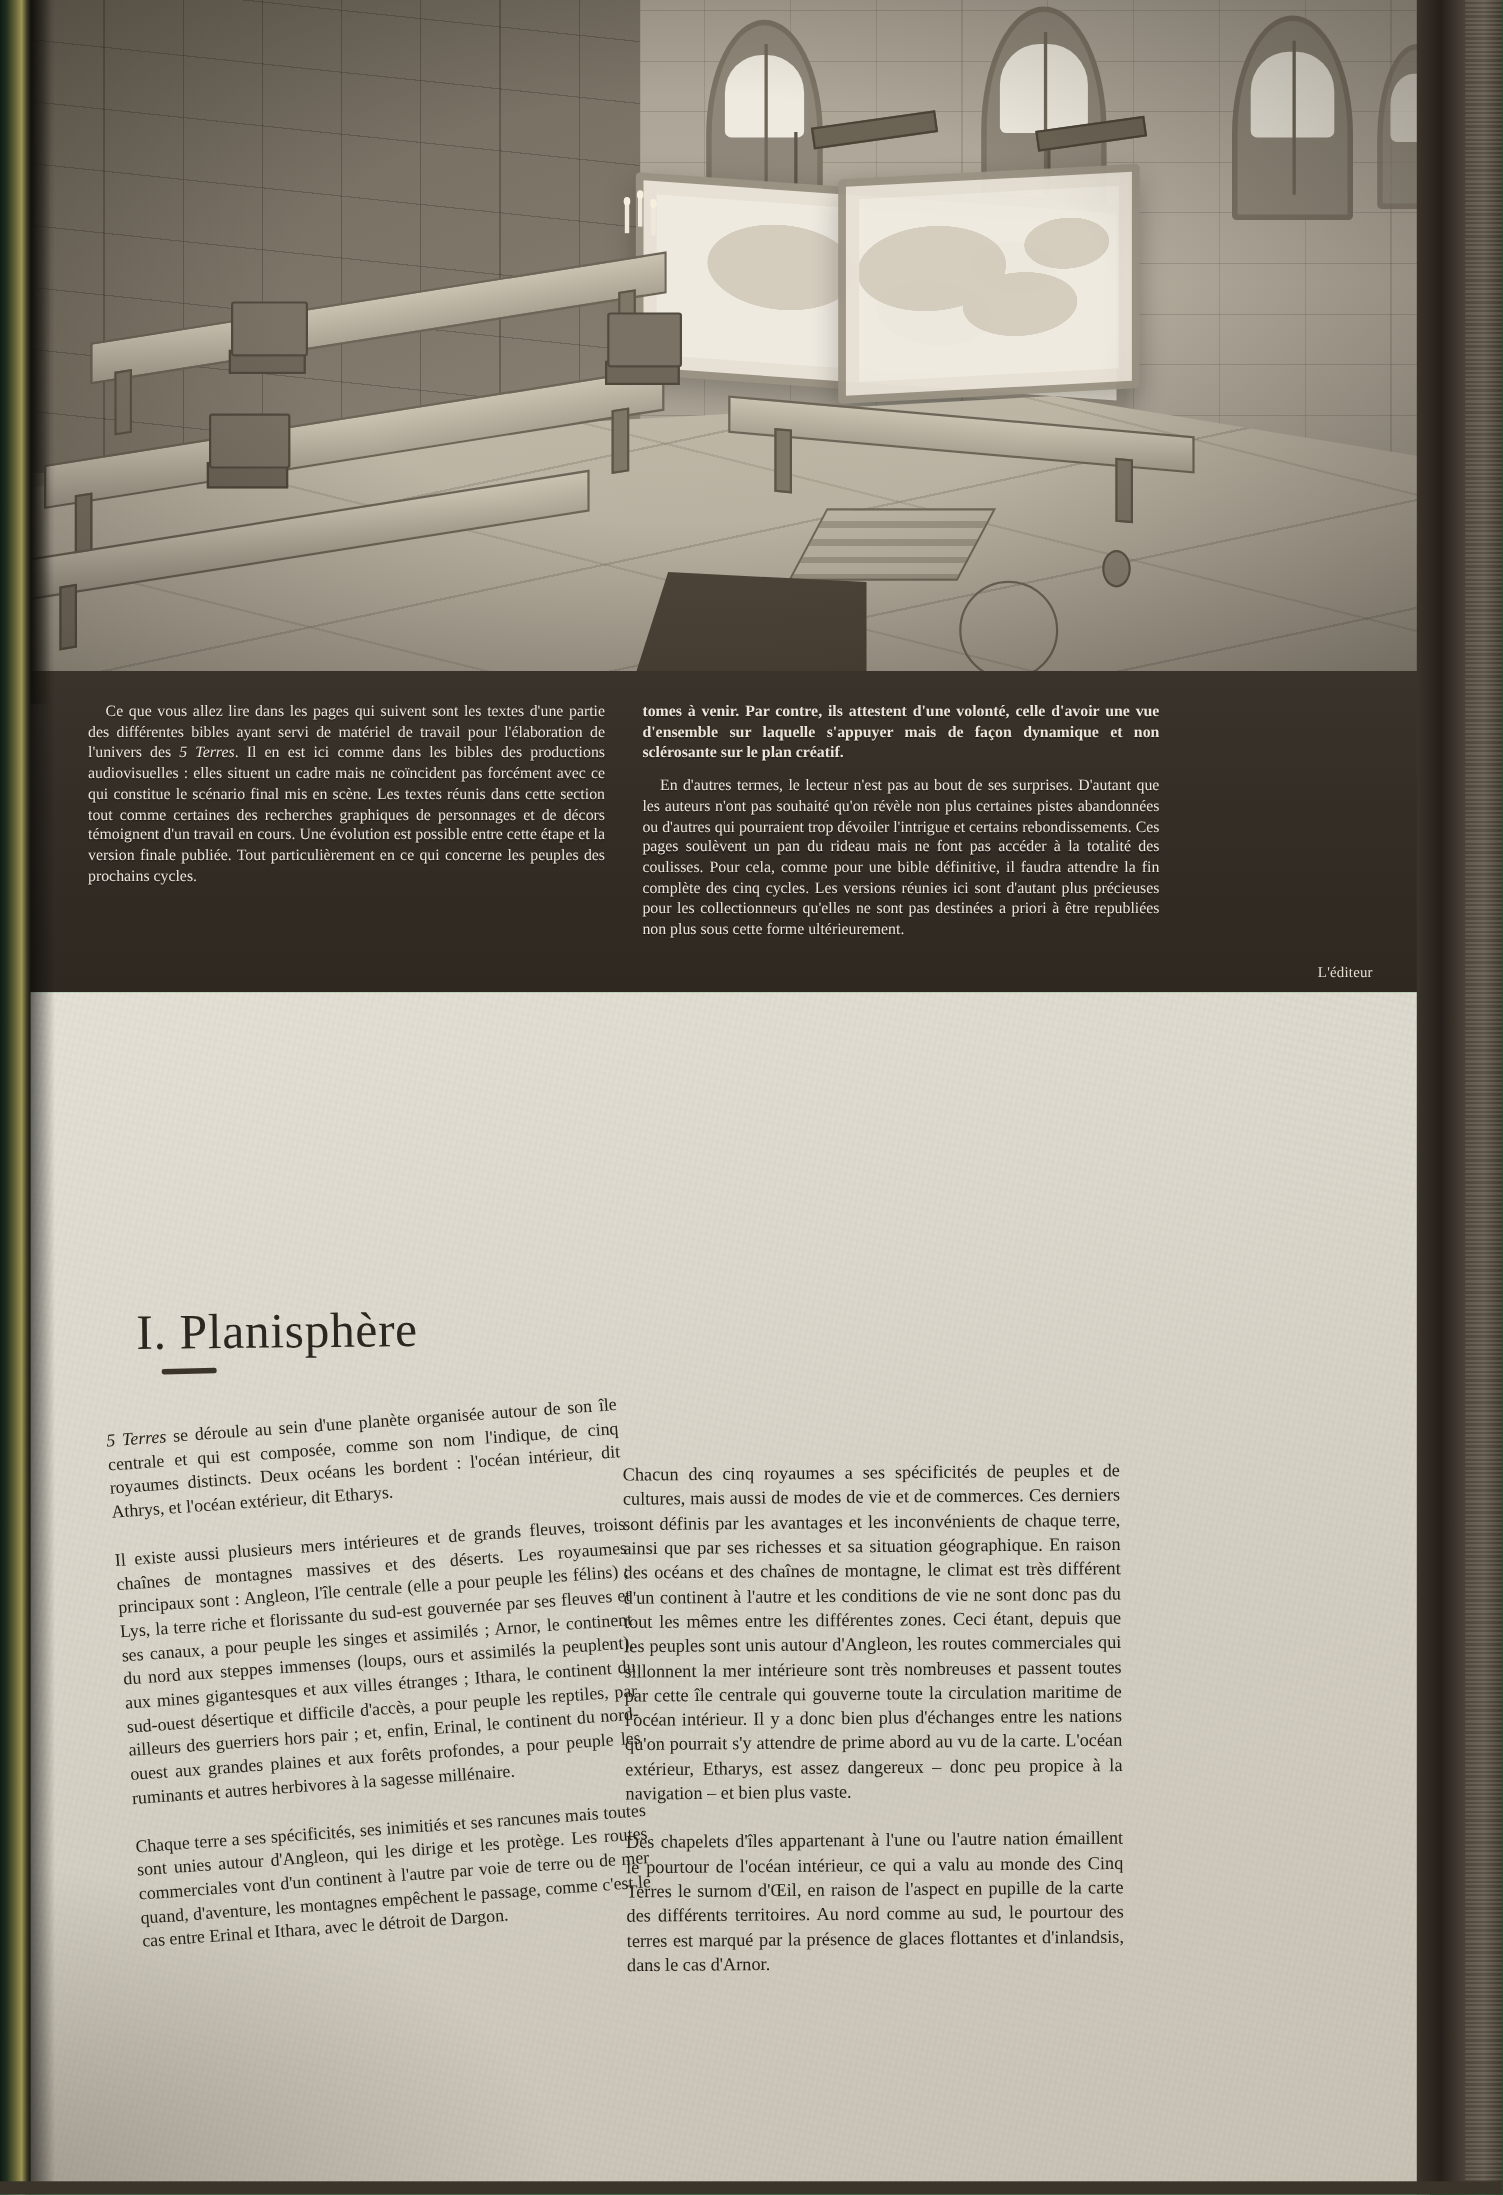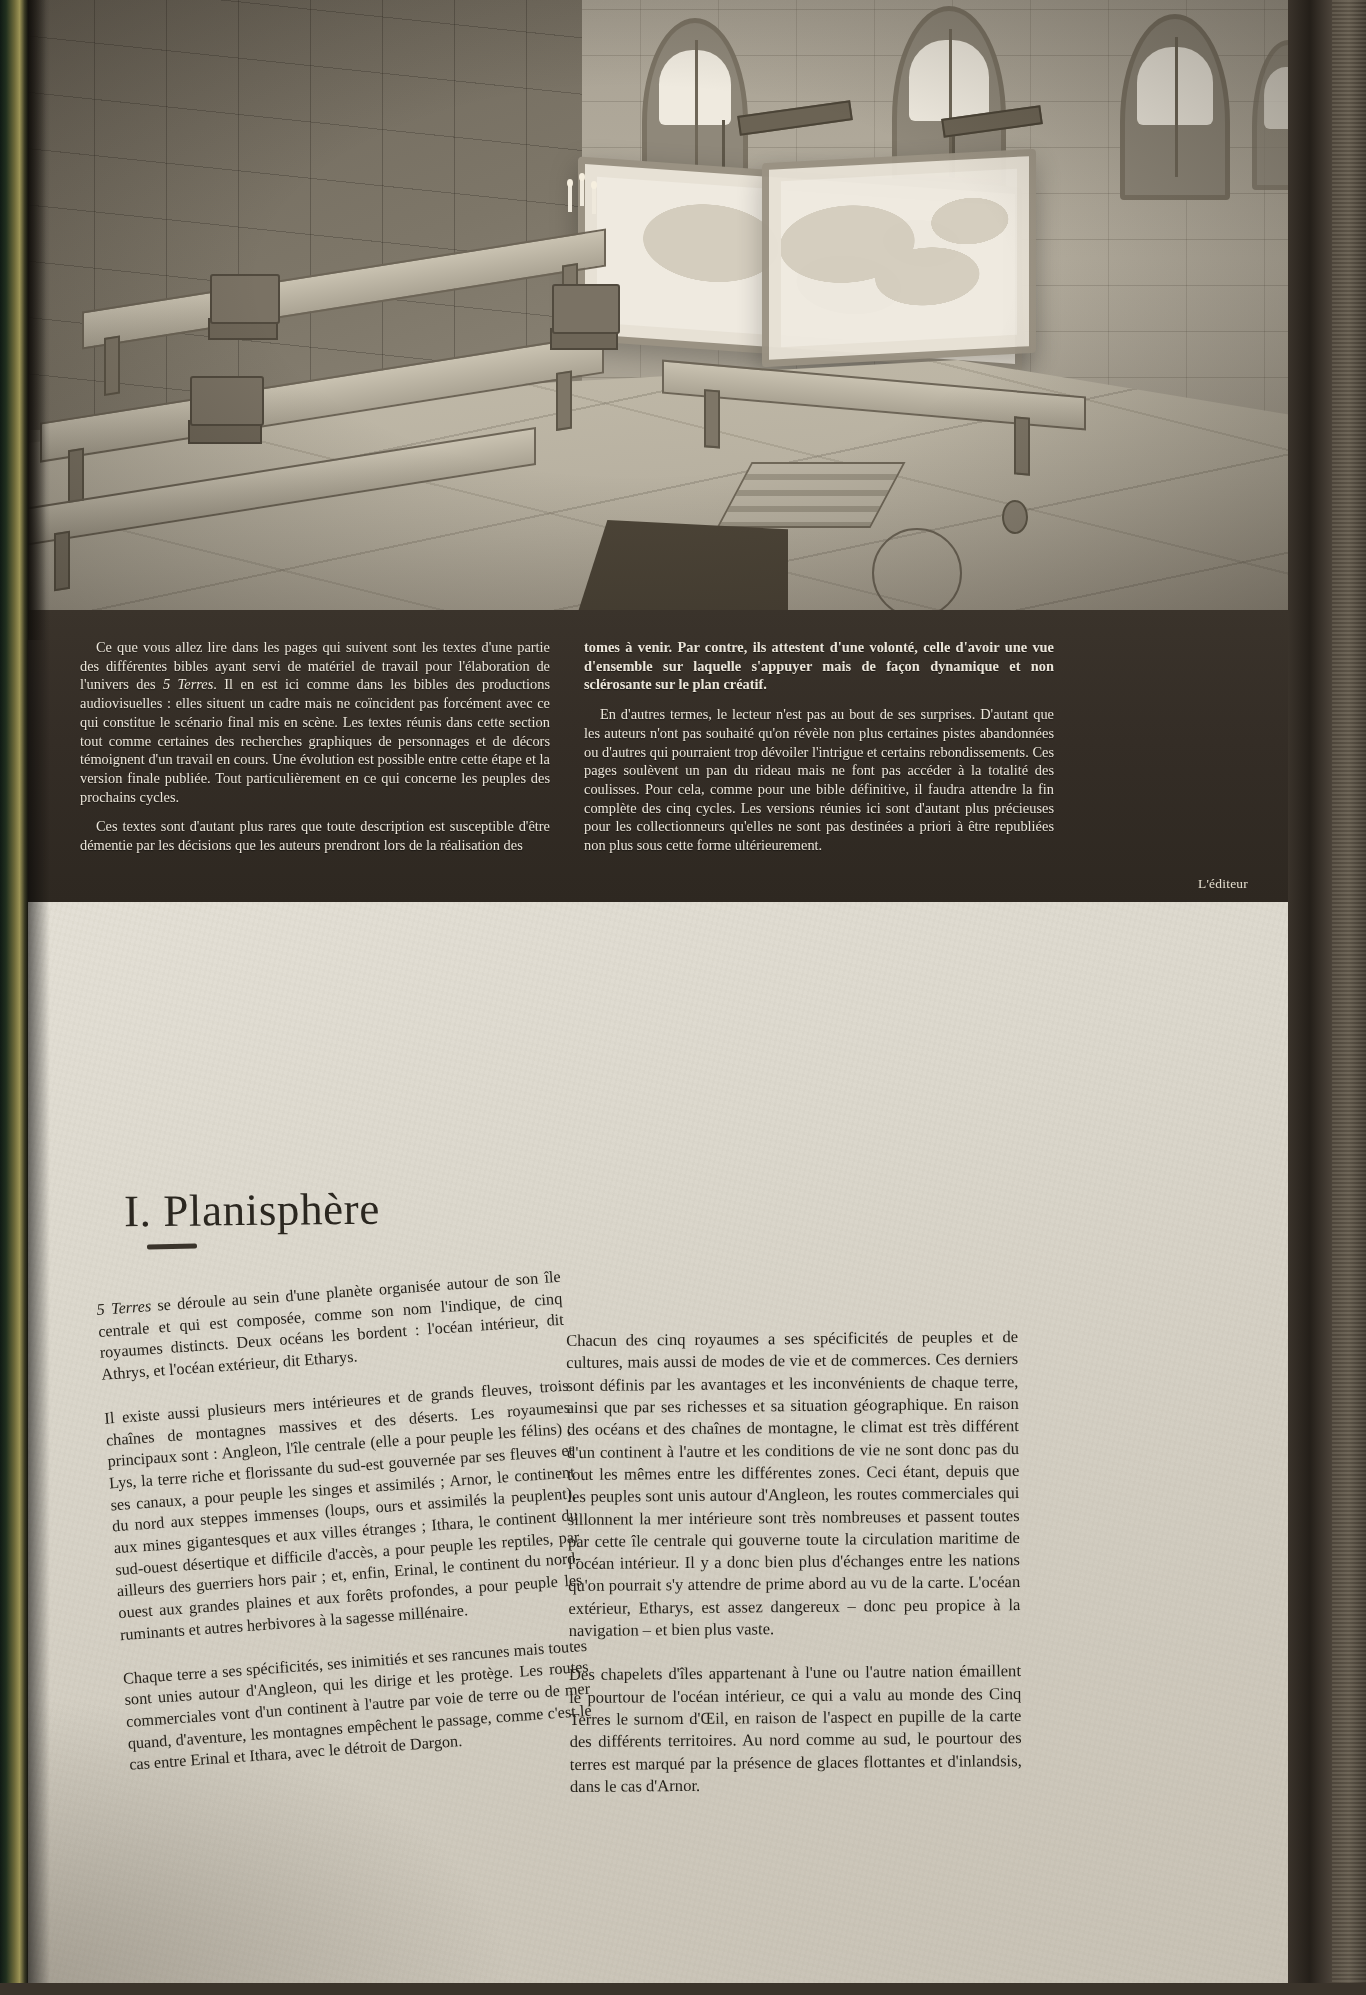--- a/index.html
+++ b/index.html
@@ -268,21 +268,20 @@
     <div style="position:absolute;left:980px;top:500px;width:22px;height:30px;border-radius:50%;background:#8d8576;border:2px solid #5f5849;"></div>
     <div style="position:absolute;left:850px;top:528px;width:86px;height:86px;border-radius:50%;border:2px solid #6e6658;"></div>
 
     <div class="vign"></div>
   </div>
 
   <div id="dark-band">
     <div class="cols">
       <div class="col">
         <p>Ce que vous allez lire dans les pages qui suivent sont les textes d'une partie des différentes bibles ayant servi de matériel de travail pour l'élaboration de l'univers des <span class="ital">5 Terres</span>. Il en est ici comme dans les bibles des productions audiovisuelles : elles situent un cadre mais ne coïncident pas forcément avec ce qui constitue le scénario final mis en scène. Les textes réunis dans cette section tout comme certaines des recherches graphiques de personnages et de décors témoignent d'un travail en cours. Une évolution est possible entre cette étape et la version finale publiée. Tout particulièrement en ce qui concerne les peuples des prochains cycles.</p>
-        <p>Ces textes sont d'autant plus rares que toute description est susceptible d'être démentie par les décisions que les auteurs prendront lors de la réalisation des</p>
       </div>
       <div class="col">
         <p class="no-indent">tomes à venir. Par contre, ils attestent d'une volonté, celle d'avoir une vue d'ensemble sur laquelle s'appuyer mais de façon dynamique et non sclérosante sur le plan créatif.</p>
         <p>En d'autres termes, le lecteur n'est pas au bout de ses surprises. D'autant que les auteurs n'ont pas souhaité qu'on révèle non plus certaines pistes abandonnées ou d'autres qui pourraient trop dévoiler l'intrigue et certains rebondissements. Ces pages soulèvent un pan du rideau mais ne font pas accéder à la totalité des coulisses. Pour cela, comme pour une bible définitive, il faudra attendre la fin complète des cinq cycles. Les versions réunies ici sont d'autant plus précieuses pour les collectionneurs qu'elles ne sont pas destinées a priori à être republiées non plus sous cette forme ultérieurement.</p>
       </div>
     </div>
     <div class="sig">L'éditeur</div>
   </div>
 
   <div id="light-section">

